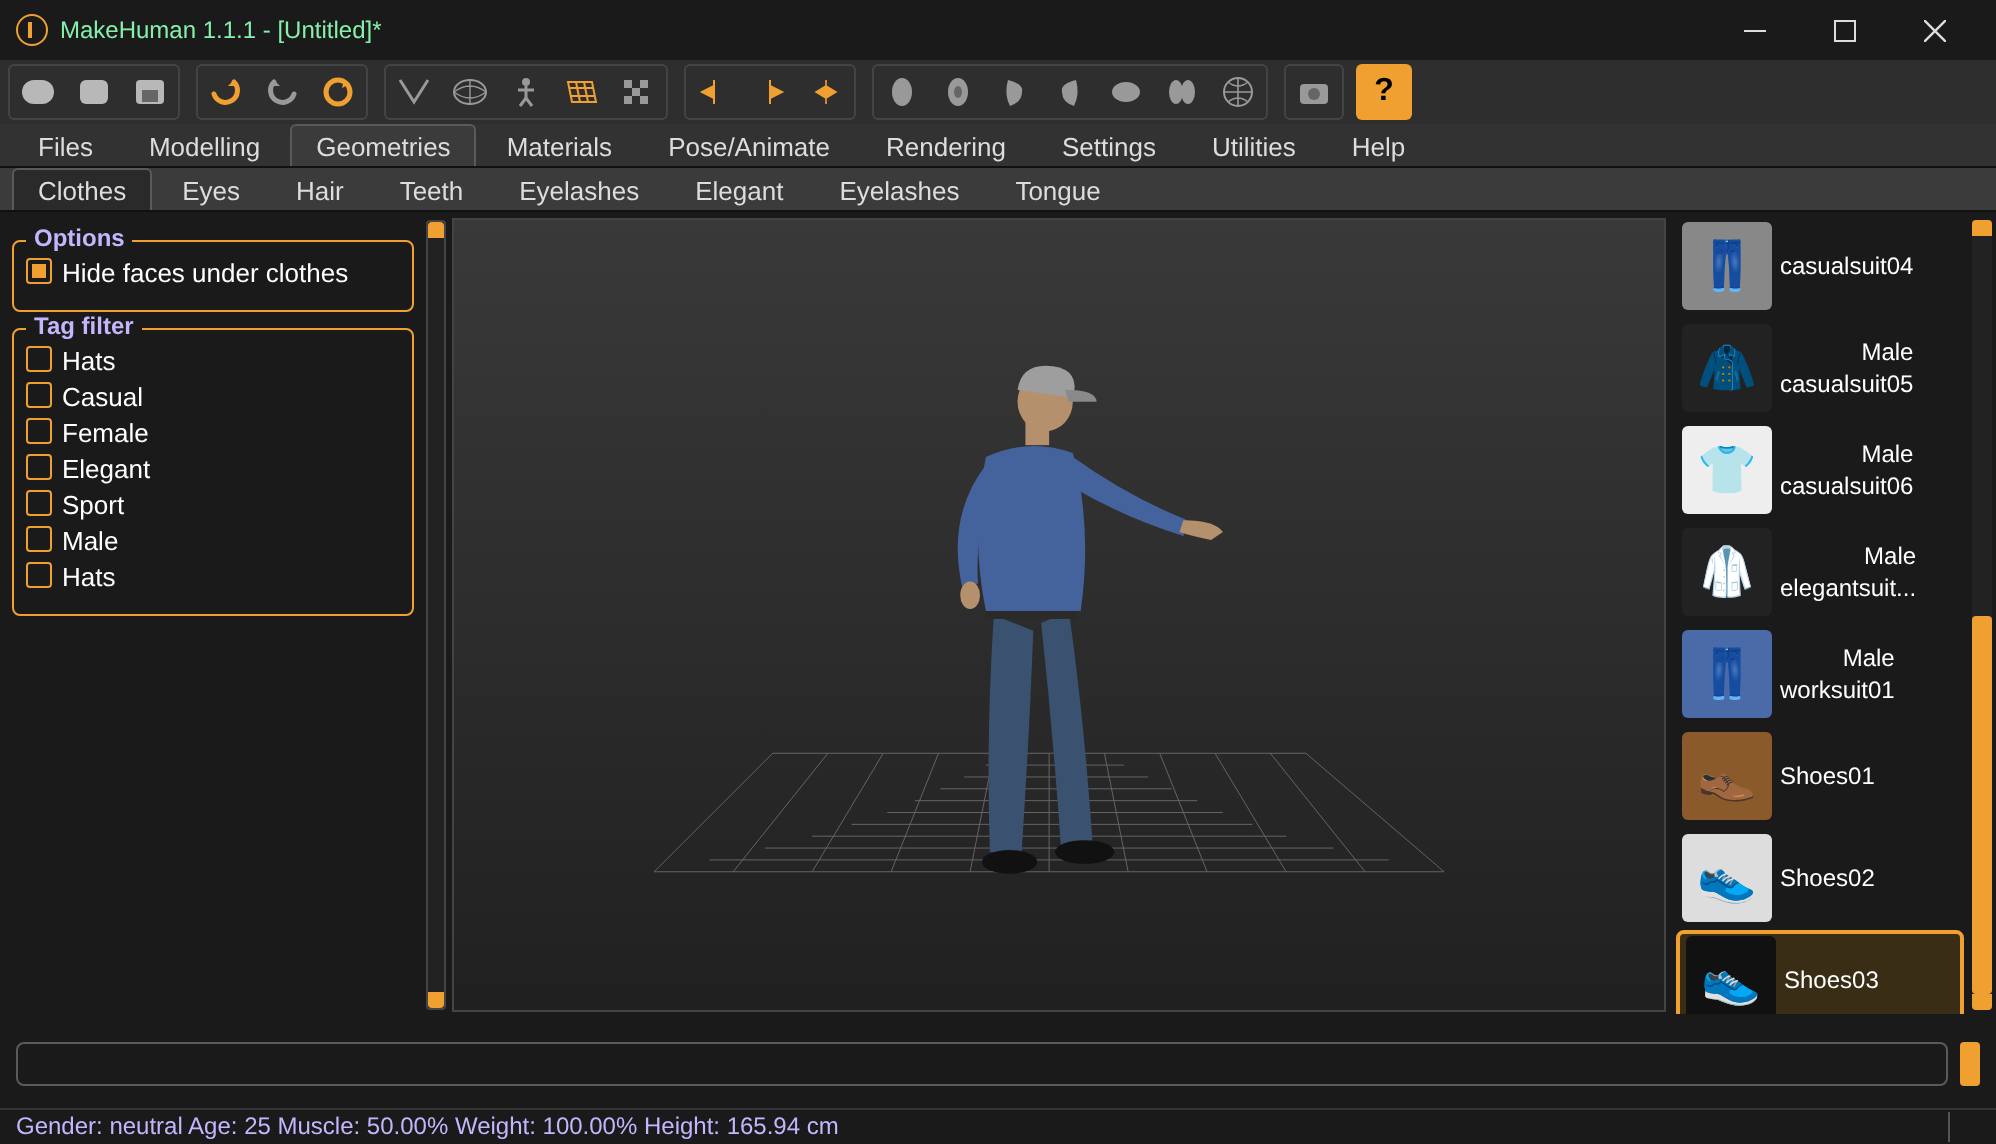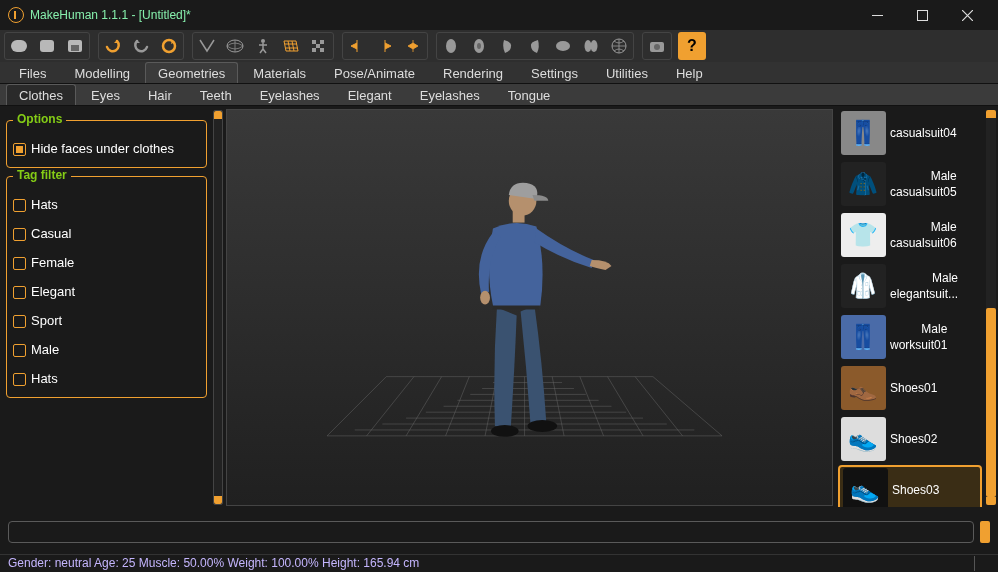--- a/index.html
+++ b/index.html
@@ -25,22 +25,22 @@
   .main-tab.active { background: #3b3b3b; border-color: #5a5a5a; border-top-left-radius: 3px; border-top-right-radius: 3px; }
   
   .sub-tabs { height: 22px; background: #3b3b3b; display: flex; padding-left: 6px; border-bottom: 1px solid #111; }
   .sub-tab { padding: 3px 12px 0; color: #ddd; font-size: 13px; margin-right: 2px; border: 1px solid transparent; border-bottom: none; }
   .sub-tab.active { background: #2a2a2a; border-color: #5a5a5a; border-top-left-radius: 3px; border-top-right-radius: 3px; }
   
   .work-area { display: flex; position: relative; height: calc(100% - 30px - 32px - 22px - 22px - 45px - 18px); }
   
   .left-panel { width: 213px; padding: 6px; }
   .panel-group { border: 1px solid #f0a030; border-radius: 4px; padding: 6px 6px 8px; margin-bottom: 6px; position: relative; margin-top: 8px; }
-  .panel-title { position: absolute; top: -9px; left: 6px; background: #1a1a1a; padding: 0 4px; color: #84cc16; font-weight: bold; font-size: 12px; }
-  .chk-row { display: flex; align-items: flex-end; margin-bottom: 3px; margin-top: 14px; }
+  .panel-title { position: absolute; top: -9px; left: 6px; background: #1a1a1a; padding: 0 4px; color: #c4b5fd; font-weight: bold; font-size: 12px; }
+  .chk-row { display: flex; align-items: flex-start; margin-bottom: 3px; margin-top: 2px; }
   .chk { width: 13px; height: 13px; border: 1.5px solid #f0a030; border-radius: 2px; margin-right: 5px; display: flex; align-items: center; justify-content: center; flex-shrink: 0; }
   .chk.checked::after { content: ''; width: 7px; height: 7px; background: #f0a030; }
   .chk-label { color: #fff; font-size: 13px; }
   
   .left-scroll { width: 10px; background: #222; border: 1px solid #444; position: relative; margin: 4px 0; border-radius: 2px; }
   .left-scroll-a { position: absolute; left: 0; right: 0; height: 8px; background: #f0a030; }
   .left-scroll-a.top { top: 0; border-top-left-radius: 2px; border-top-right-radius: 2px; }
   .left-scroll-a.bot { bottom: 0; border-bottom-left-radius: 2px; border-bottom-right-radius: 2px; }
   
   .viewport { flex: 1; background: linear-gradient(180deg, #393939 0%, #202020 100%); position: relative; overflow: hidden; border: 1px solid #444; margin: 3px; }

